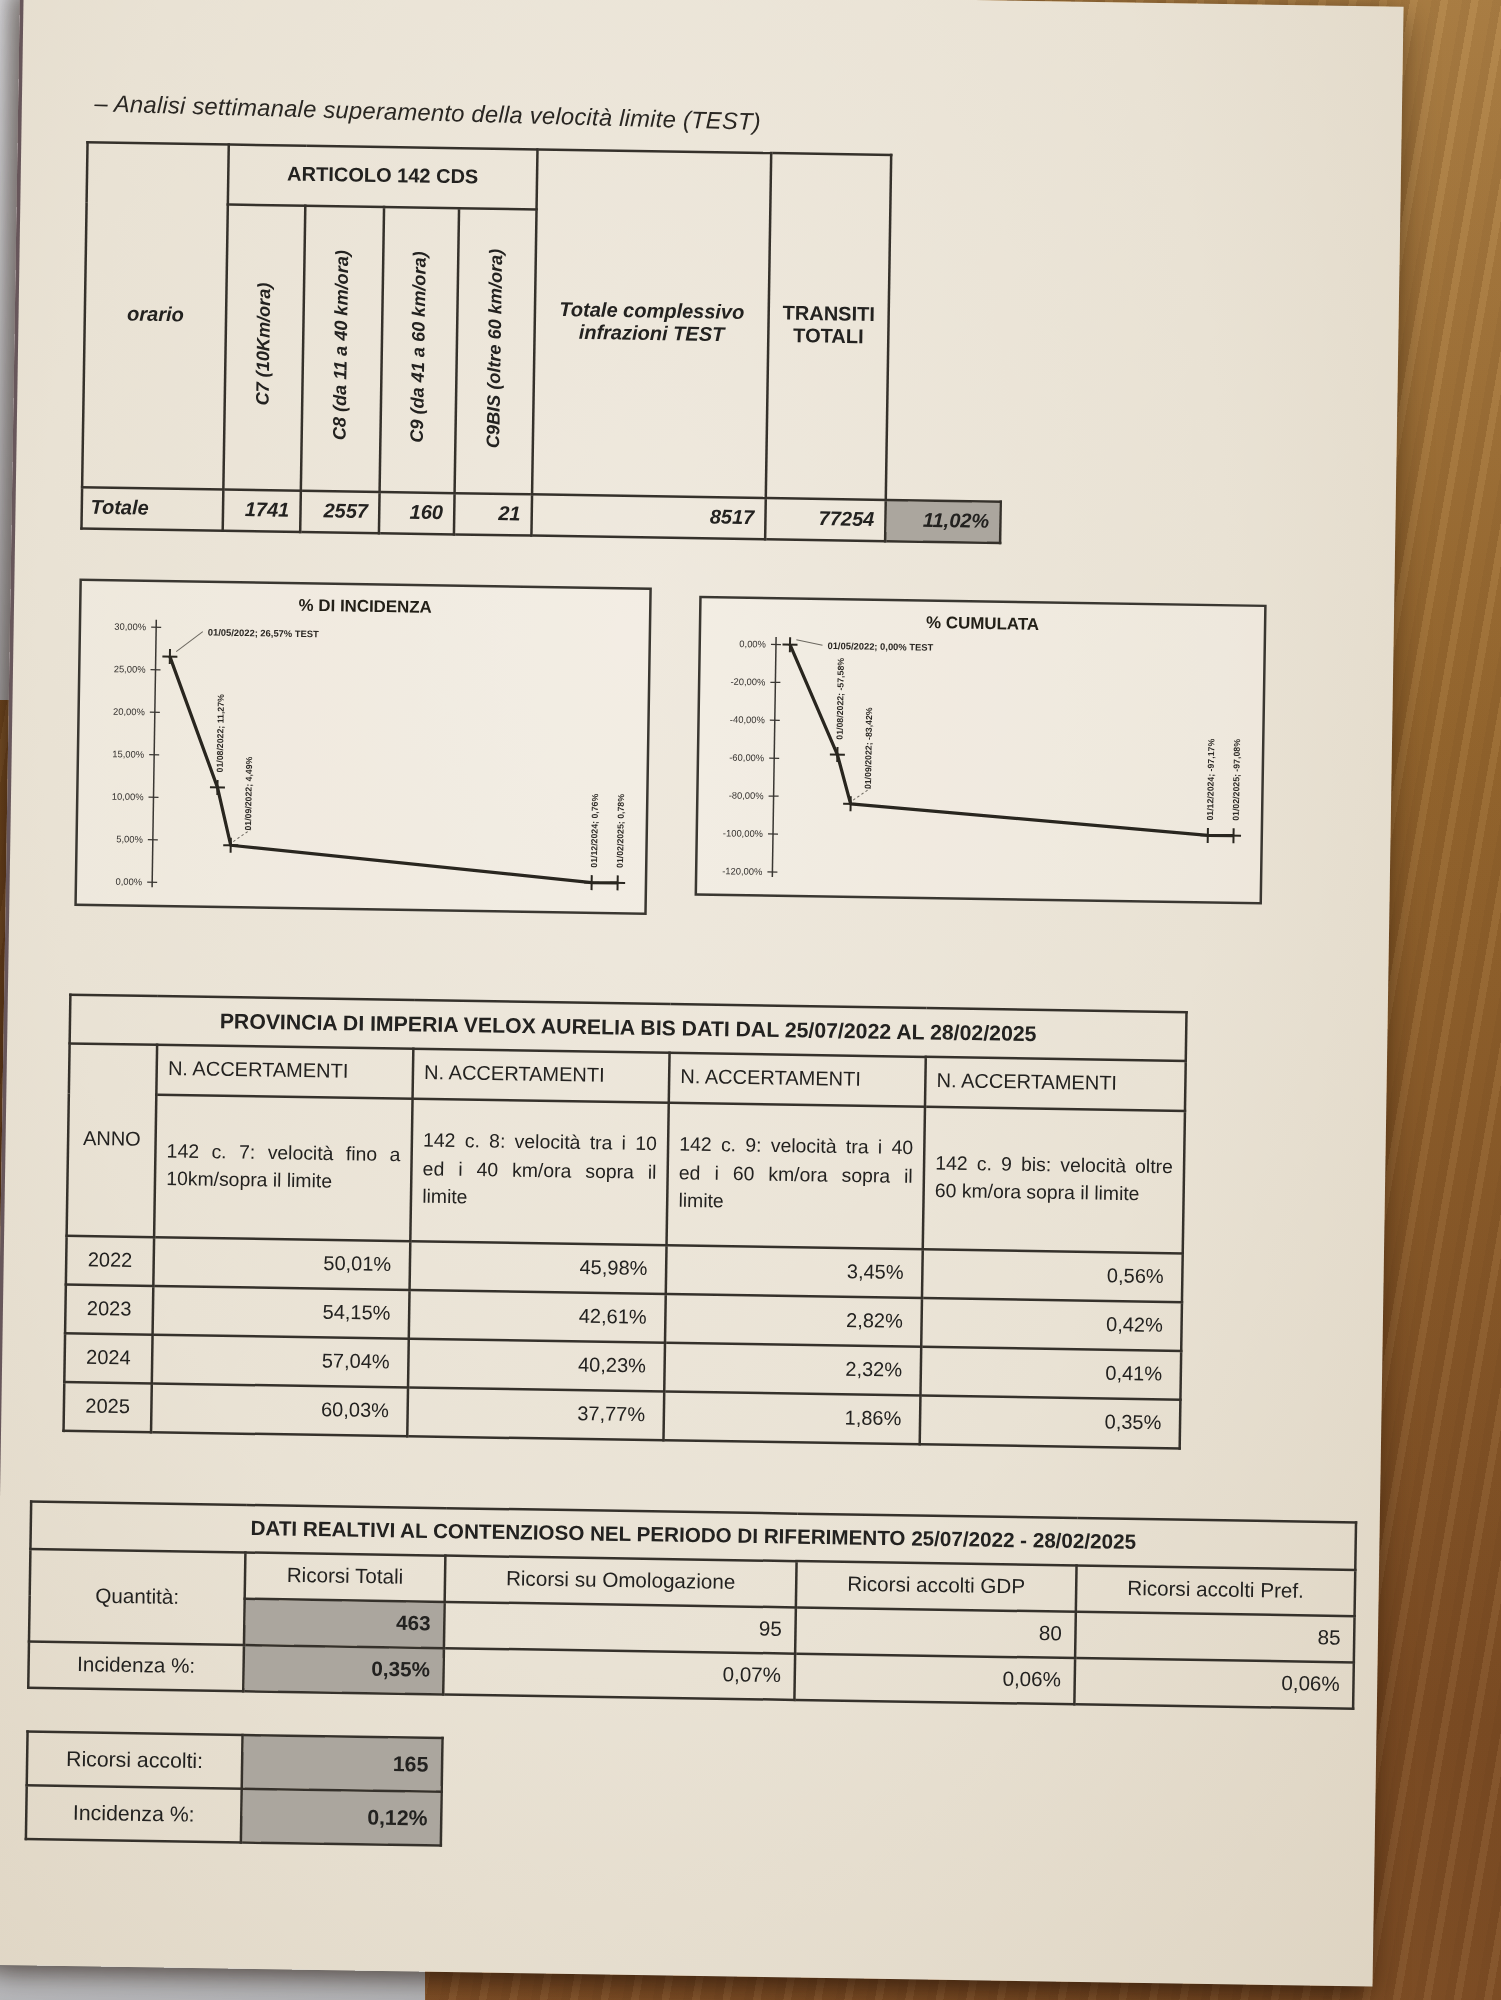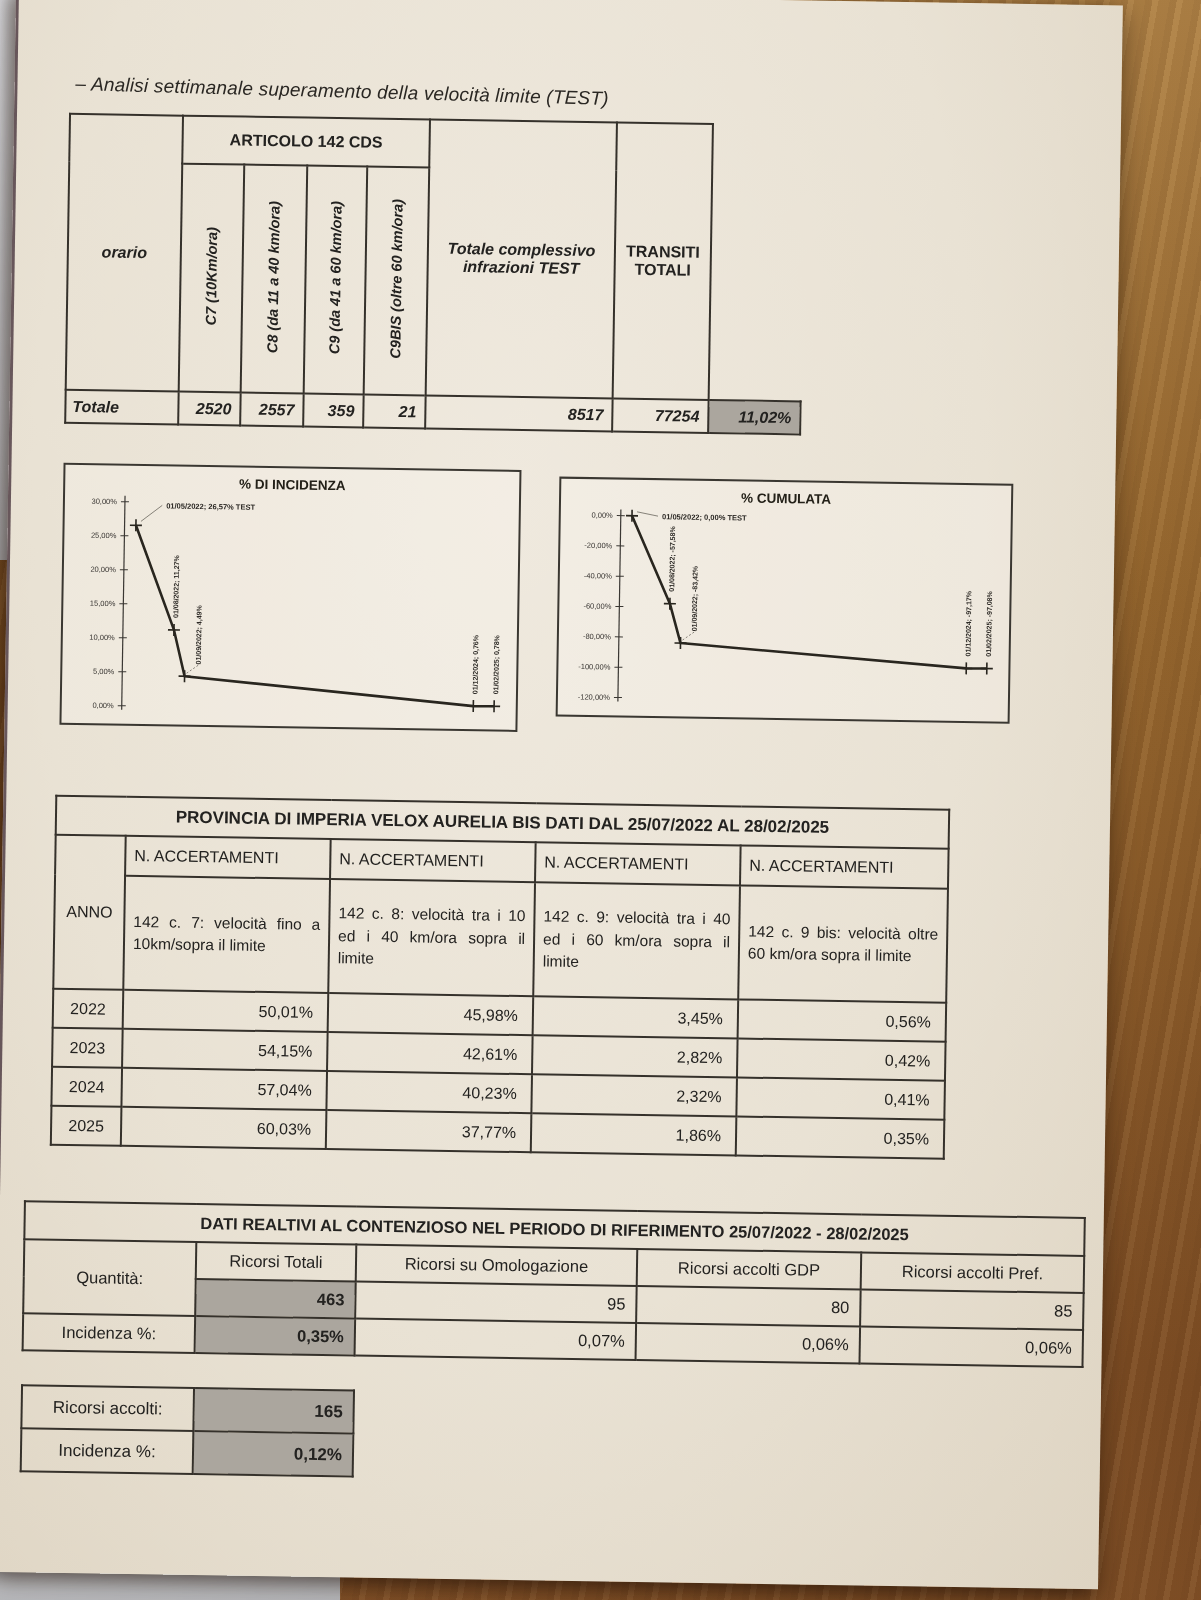--- a/index.html
+++ b/index.html
@@ -104,23 +104,23 @@
     </tr>
     <tr style="height:228px">
       <td class="rot"><span>C7 (10Km/ora)</span></td>
       <td class="rot"><span>C8 (da 11 a 40 km/ora)</span></td>
       <td class="rot"><span>C9 (da 41 a 60 km/ora)</span></td>
       <td class="rot"><span>C9BIS (oltre 60 km/ora)</span></td>
       <td class="ghost"></td>
     </tr>
     <tr style="height:33px">
       <td>Totale</td>
-      <td class="num">2520</td>
+      <td class="num">1741</td>
       <td class="num">2557</td>
-      <td class="num">359</td>
+      <td class="num">160</td>
       <td class="num">21</td>
       <td class="num">8517</td>
       <td class="num">77254</td>
       <td class="num hl" style="background: rgb(171, 166, 158);">11,02%</td>
     </tr>
   </tbody>
     </table>
 
   <div class="chart-box" id="chartbox0">
       <svg width="454" height="258" viewBox="0 0 454 258">

